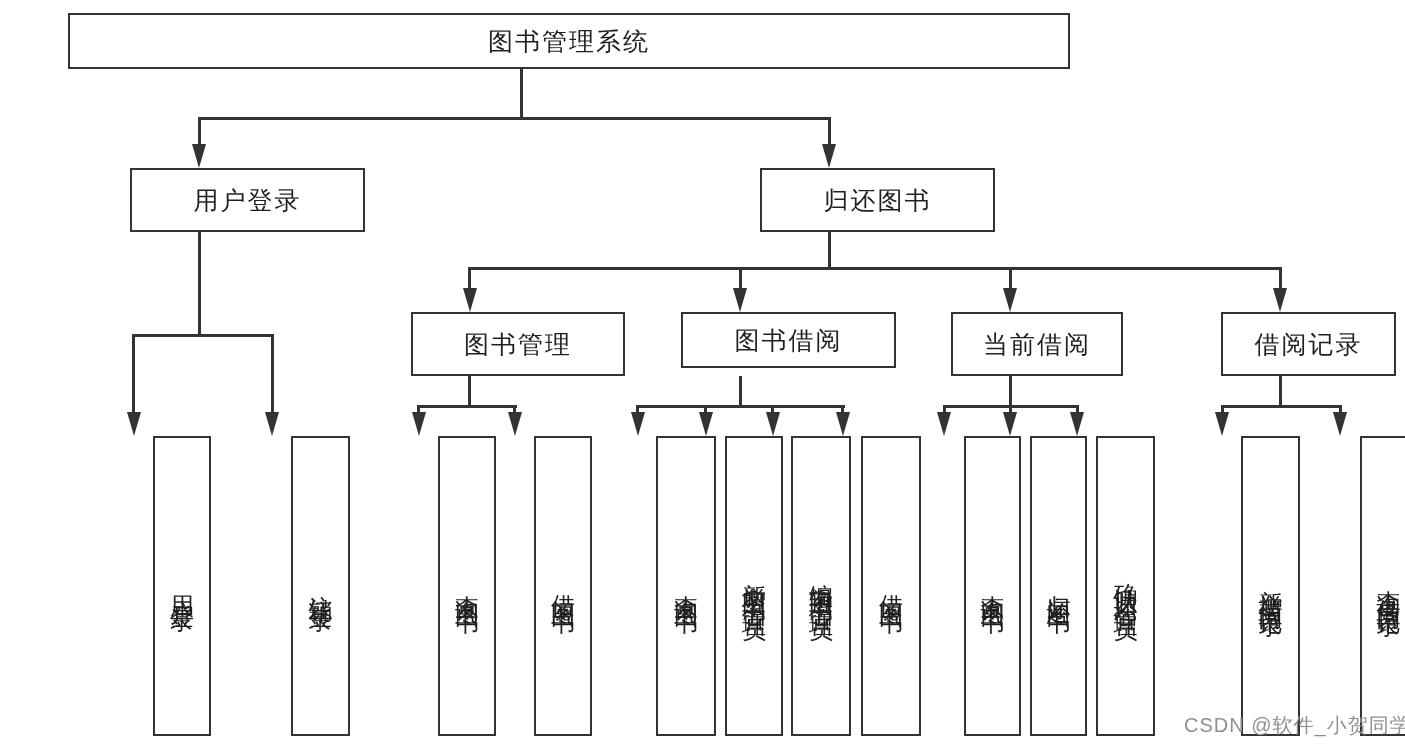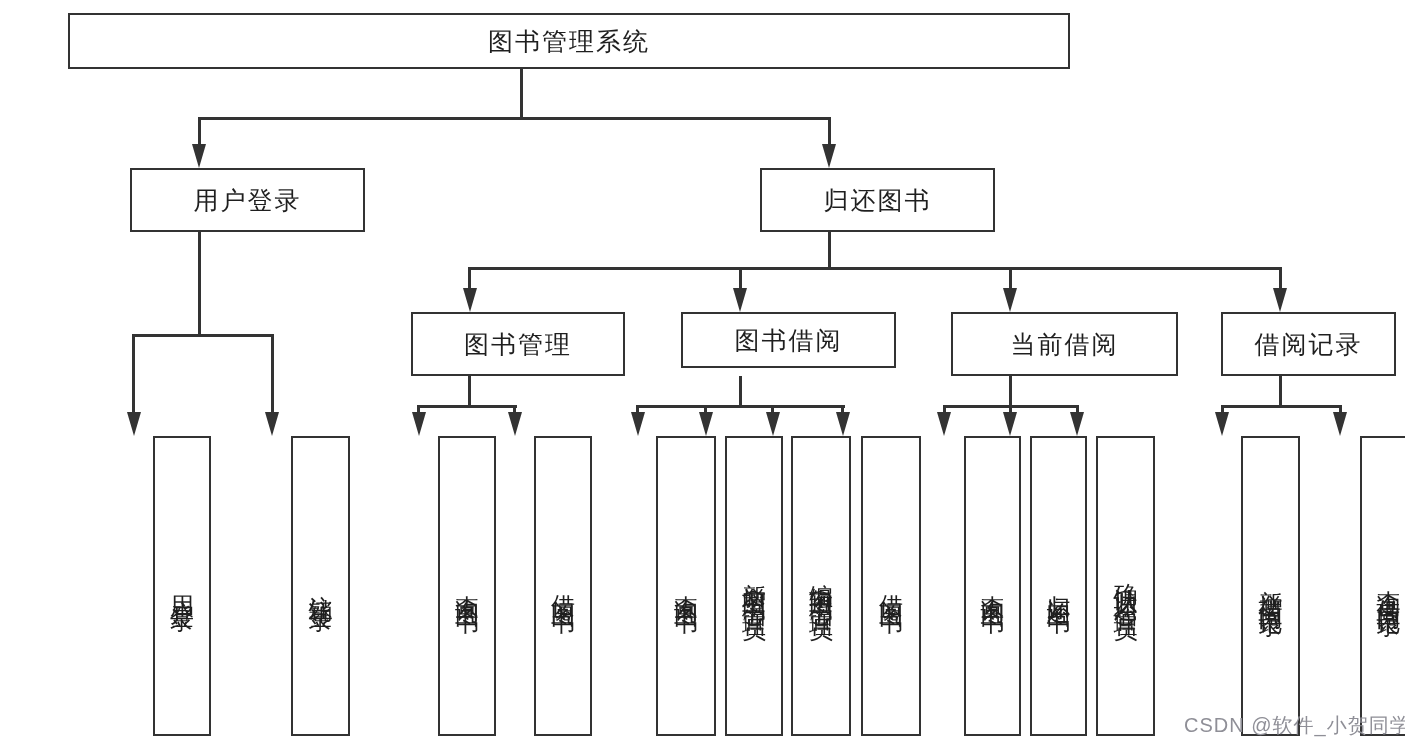--- a/index.html
+++ b/index.html
@@ -108,21 +108,21 @@
   <div class="node h-node" style="left:712px;top:168px;width:235px;height:64px">
     <span class="lbl">归还图书</span>
   </div>
 
   <div class="node h-node" style="left:363px;top:312px;width:214px;height:64px">
     <span class="lbl">图书管理</span>
   </div>
   <div class="node h-node" style="left:633px;top:312px;width:215px;height:56px">
     <span class="lbl">图书借阅</span>
   </div>
-  <div class="node h-node" style="left:903px;top:312px;width:227px;height:64px">
+  <div class="node h-node" style="left:903px;top:312px;width:172px;height:64px">
     <span class="lbl">当前借阅</span>
   </div>
   <div class="node h-node" style="left:1173px;top:312px;width:175px;height:64px">
     <span class="lbl">借阅记录</span>
   </div>
 
   <div class="node v-node" style="left:105px;top:436px;width:58px;height:300px">
     <span class="lbl">用户登录</span>
   </div>
   <div class="node v-node" style="left:243px;top:436px;width:59px;height:300px">

